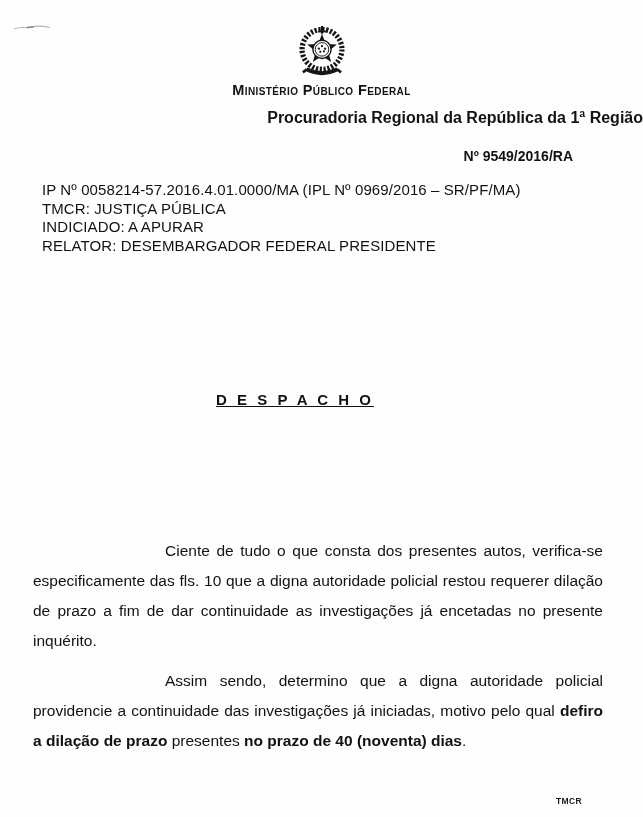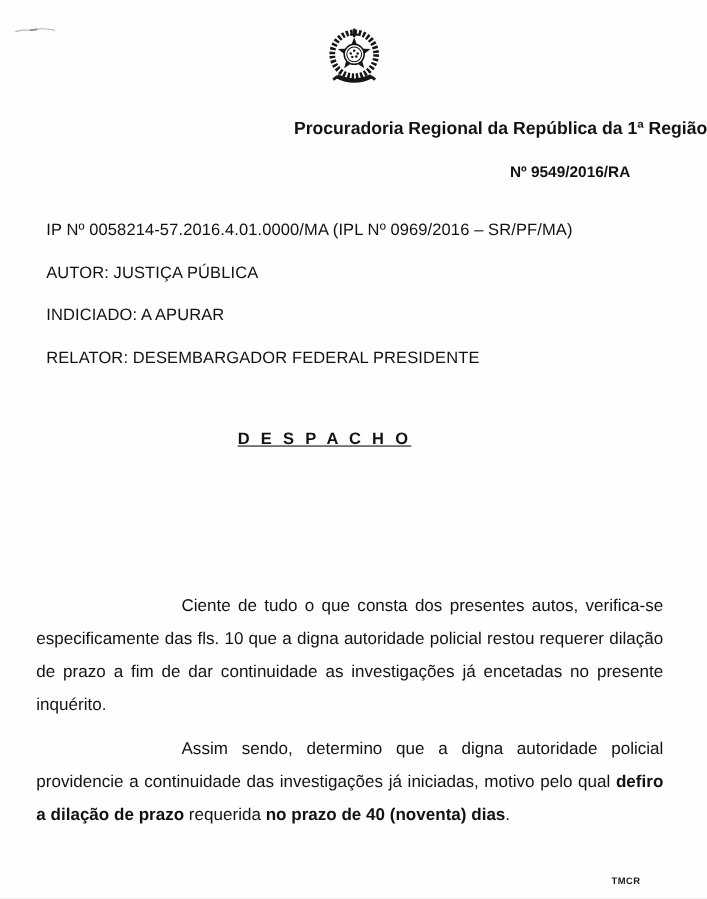--- a/index.html
+++ b/index.html
@@ -33,21 +33,21 @@
   .doc-number {
     position: absolute; top: 148px; right: 70px;
     font-weight: bold; font-size: 14px;
   }
 
   
   .case-info {
     position: absolute; top: 181px; left: 42px; right: 40px;
     font-size: 15px; line-height: 18.5px; letter-spacing: 0.1px;
   }
-  .case-info div { white-space: nowrap; margin-top: 20px; }
+  .case-info div { white-space: nowrap; }
 
   
   .doc-title {
     position: absolute; top: 391px; left: 10px; width: 570px;
     text-align: center; font-weight: bold; font-size: 15px; letter-spacing: 3px; text-decoration: underline;
   }
 
   
   .doc-body {
     position: absolute; top: 536px; left: 33px; width: 570px;
@@ -91,32 +91,33 @@
       <circle cx="26.4" cy="28.2" r="1.3" fill="#161616"></circle>
       <circle cx="33.6" cy="28.2" r="1.3" fill="#161616"></circle>
       <circle cx="28" cy="31.8" r="1.3" fill="#161616"></circle>
       <circle cx="32.2" cy="31.2" r="1.3" fill="#161616"></circle>
 
       <path d="M12 52 Q30 61 48 52" fill="none" stroke="#161616" stroke-width="4.5"></path>
       <path d="M12.5 52 l-4.5 3.5 M47.5 52 l4.5 3.5" fill="none" stroke="#161616" stroke-width="3"></path>
     </svg>
   </span>
 
+  <div class="org-name">Ministério Público Federal</div>
   <div class="org-unit">Procuradoria Regional da República da 1ª Região</div>
   <div class="doc-number">Nº 9549/2016/RA</div>
 
   <div class="case-info">
     <div>IP Nº 0058214-57.2016.4.01.0000/MA (IPL Nº 0969/2016 – SR/PF/MA)</div>
-    <div>AUTOR: JUSTIÇA PÚBLICA</div>
+    <div>TMCR: JUSTIÇA PÚBLICA</div>
     <div>INDICIADO: A APURAR</div>
     <div>RELATOR: DESEMBARGADOR FEDERAL PRESIDENTE</div>
   </div>
 
   <div class="doc-title">D E S P A C H O</div>
 
   <div class="doc-body">
     <p>Ciente de tudo o que consta dos presentes autos, verifica-se especificamente das fls. 10 que a digna autoridade policial restou requerer dilação de prazo a fim de dar continuidade as investigações já encetadas no presente inquérito.</p>
-    <p><span>Assim sendo, determino que a digna autoridade policial providencie a continuidade das investigações já iniciadas, motivo pelo qual </span><b>defiro a dilação de prazo</b><span> requerida </span><b>no prazo de 40 (noventa) dias</b><span>.</span></p>
+    <p><span>Assim sendo, determino que a digna autoridade policial providencie a continuidade das investigações já iniciadas, motivo pelo qual </span><b>defiro a dilação de prazo</b><span> presentes </span><b>no prazo de 40 (noventa) dias</b><span>.</span></p>
   </div>
 
   <div class="initials">TMCR</div>
 
 </div>
 
 </body></html>

